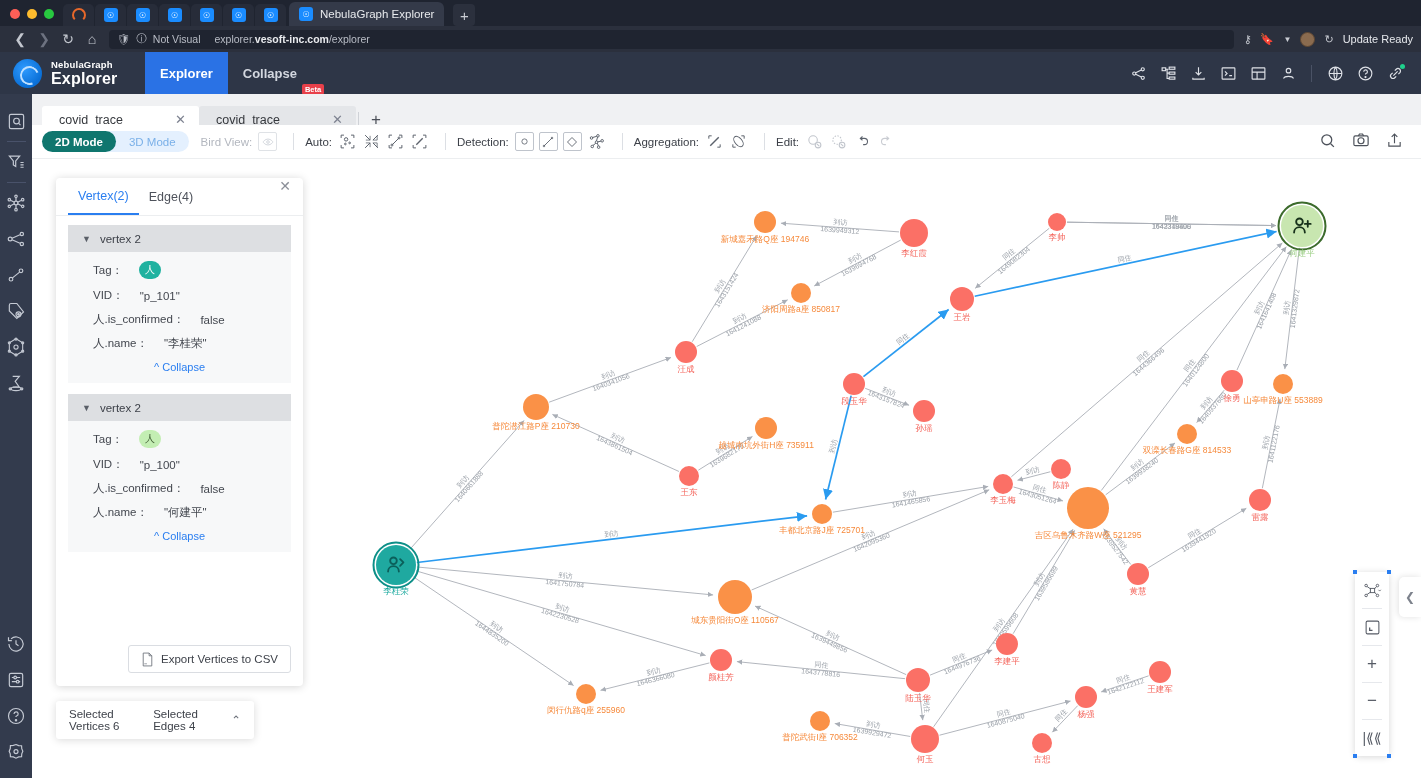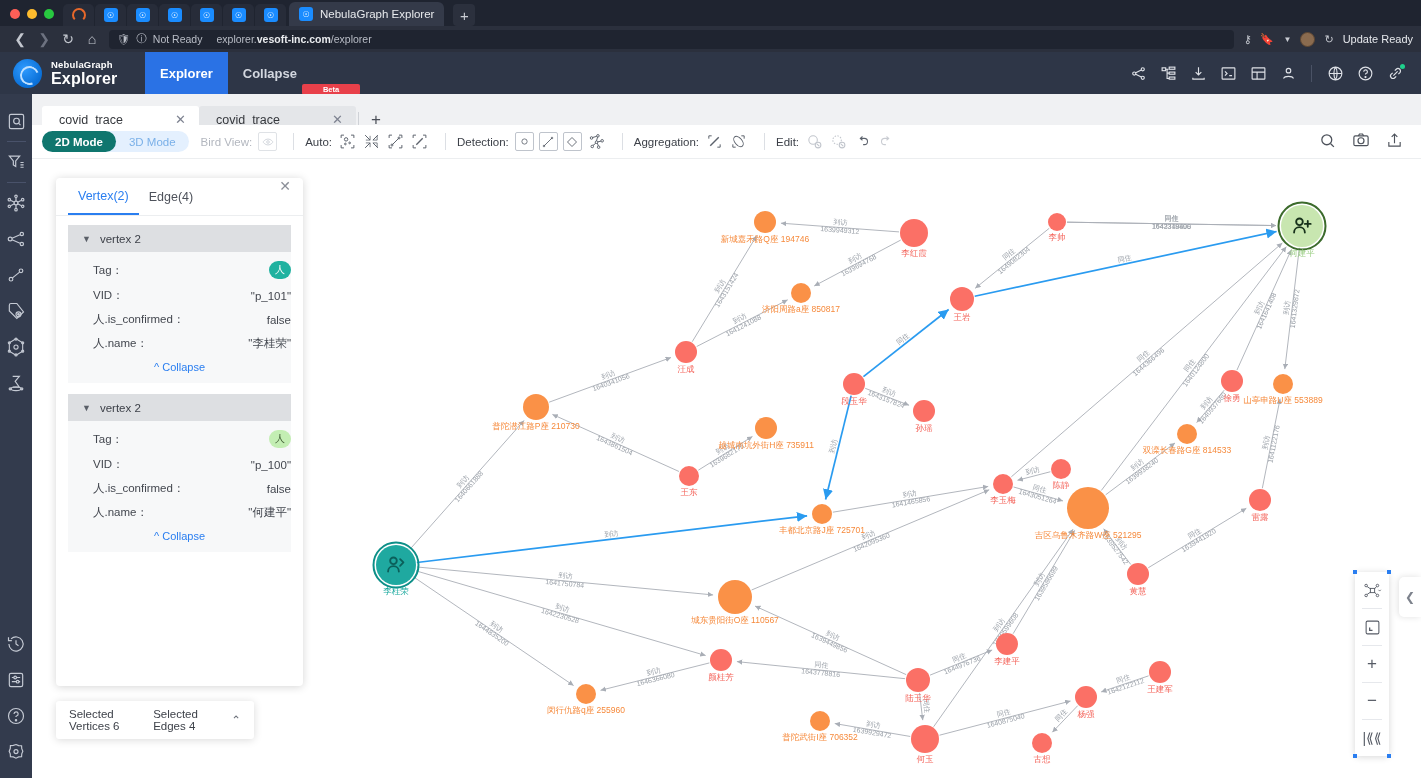--- a/index.html
+++ b/index.html
@@ -76,21 +76,21 @@
   .brand-txt1 { color:#fff; font-size:9.5px; font-weight:bold; letter-spacing:.2px; line-height:11px;}
   .brand-txt2 { color:#fff; font-size:16px; font-weight:bold; letter-spacing:.2px; line-height:17px;}
   .mainnav { display:flex; align-items:stretch; height:42px; }
   .navitem {
     display:flex;align-items:center; padding: 0 15px; color:#d3d7df; font-size:13px;
     font-weight:bold; position:relative;
   }
   .navitem.active { background:#2a72e5; color:#fff; }
   .beta {
     background:#e8404a;color:#fff;font-size:7.5px;font-weight:bold;border-radius:2px;
-    padding:1px 21px; margin-left:5px; position:relative; top:-4px;margin-top:40px;
+    padding:1px 3px; margin-left:5px; position:relative; top:-4px;margin-top:40px;
   }
   .header-icons { margin-left:auto; display:flex; align-items:center; gap:6px; padding-right:14px; }
   .hicon { width:24px;height:24px;display:flex;align-items:center;justify-content:center;color:#dfe2e8;}
   .hsep { width:1px;height:17px;background:#4a5265;margin:0 5px; }
   .greendot{position:absolute;width:5px;height:5px;border-radius:50%;background:#1fd18d;}
 
   
   .rail {
     position:absolute; left:0; top:94px; width:32px; height:684px;
     background:#333b4d; display:flex; flex-direction:column; align-items:center;
@@ -157,21 +157,21 @@
   .ptab { font-size:12.5px; color:#4e525b; padding: 0 10px; height:37px;
      display:flex;align-items:center; }
   .ptab.active { color:#2a7ef0; border-bottom:2px solid #2a7ef0; font-weight:normal;}
   .pclose { margin-left:auto; color:#8b8f98; font-size:14px; }
   .panel-body { flex:1; overflow:hidden; padding: 9px 12px 0 12px; }
   .vcard { background:#f7f8f9; margin-bottom:11px; }
   .vhead { background:#dddfe2; height:27px; display:flex; align-items:center;
      padding-left:14px; gap:9px; font-size:11.5px; color:#3b3f47;}
   .chev { color:#5a5f68; font-size:9px; }
   .vrow { padding: 9px 0 0 25px; font-size:11.5px; color:#43474f; display:flex;
-     align-items:center; gap:3px;justify-content:space-between;}
+     align-items:center; gap:16px;}
   .tagpill { display:inline-flex; align-items:center; justify-content:center;
      width:22px;height:18px;border-radius:9px; font-size:10px; }
   .tagpill.teal { background:#20b2a0; color:#fff; }
   .tagpill.green { background:#c3eeb3; color:#3e5c32; }
   .vcollapse { text-align:center; color:#2a7ef0; font-size:11px; padding: 10px 0 10px 0;}
   .panel-foot { padding: 0 12px 13px 12px; display:flex; justify-content:flex-end; }
   .csvbtn {
     border:1px solid #dadde2; border-radius:3px; height:28px; display:flex;
     align-items:center; gap:7px; padding: 0 12px; font-size:11.5px; color:#3e424a;
     background:#fff;
@@ -240,21 +240,21 @@
 </div>
 
 <div class="browser-urlbar">
   <div class="navbtn">❮</div>
   <div class="navbtn dim">❯</div>
   <div class="navbtn">↻</div>
   <div class="navbtn">⌂</div>
   <div class="urlfield">
     <span>🛡</span>
     <span>ⓘ</span>
-    <span>Not Ready</span>
+    <span>Not Visual</span>
     <span style="margin-left:8px">
       <span>explorer.</span><span class="host">vesoft-inc.com</span><span>/explorer</span>
     </span>
   </div>
   <div class="urlright">
     <span>⚷</span>
     <span>🔖</span>
     <span style="font-size:8px">▼</span>
     <span class="avatarimg"></span>
     <span>↻</span>
@@ -1045,19 +1045,29 @@
         <span>false</span>
       </div>
       <div class="vrow">
         <span>人.name：</span>
         <span>"何建平"</span>
       </div>
       <div class="vcollapse">^&nbsp;<span>Collapse</span></div>
     </div>
 
   </div>
+  <div class="panel-foot">
+    <div class="csvbtn">
+      <svg width="13" height="15" viewBox="0 0 24 28" fill="none" stroke="#6c717a" stroke-width="1.6">
+          <path d="M4 2h11l5 5v19H4z"></path>
+          <path d="M15 2v5h5"></path>
+          <path d="M6 22h5" stroke-width="1.2"></path>
+        </svg>
+      <span>Export Vertices to CSV</span>
+    </div>
+  </div>
 </div>
 
 <div class="selbar">
   <span>Selected Vertices 6</span>
   <span>Selected Edges 4</span>
   <span style="margin-left:auto;color:#6d727b">⌃</span>
 </div>
 
 </body></html>

